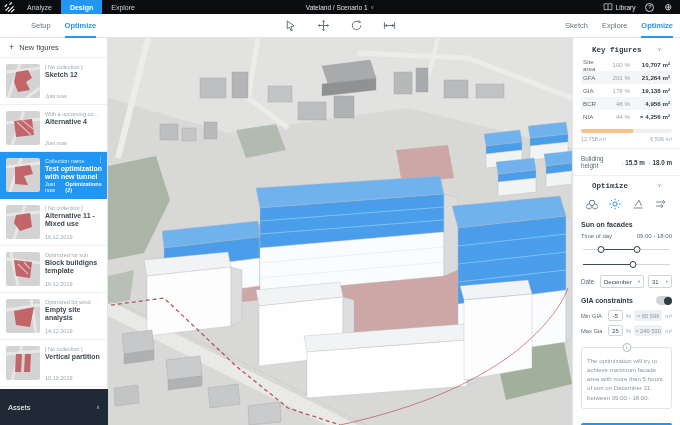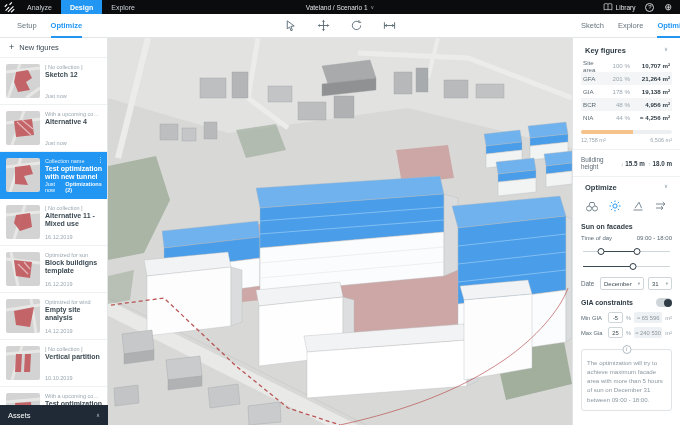--- a/index.html
+++ b/index.html
@@ -14,22 +14,22 @@
   .nav-item.active { background:#2196f3; color:#fff; font-weight:700; }
   .project { position:absolute; left:50%; transform:translateX(-50%); font-size:6.5px; color:#dfe3e6; display:flex; gap:3px; align-items:center; }
   .project .chev { font-size:5px; color:#9aa7b0; }
   .top-right { margin-left:auto; display:flex; align-items:center; gap:10px; padding-right:8px; font-size:6.5px; color:#dfe3e6; }
   .lib { display:flex; align-items:center; gap:3px; }
   .help-circle { width:9px; height:9px; border:1px solid #cfd4d8; border-radius:50%; font-size:6px; display:flex; align-items:center; justify-content:center; }
   .globe { font-size:9px; line-height:1; }
 
   
   .toolbar { position:absolute; top:14px; left:0; right:0; height:24px; background:#fff; border-bottom:1px solid #e2e5e7; z-index:15; }
-  .tabs-left { position:absolute; left:0; top:0; bottom:0; display:flex; padding-left:10px; }
-  .tabs-right { position:absolute; right:0; top:0; bottom:0; width:108px; display:flex; padding-left:2px; }
+  .tabs-left { position:absolute; left:0; top:0; bottom:0; display:flex; padding-left:24px; }
+  .tabs-right { position:absolute; right:0; top:0; bottom:0; width:108px; display:flex; padding-left:2px;justify-content:flex-end; }
   .tab { font-size:7.5px; color:#67757e; display:flex; align-items:center; padding:0 7px; position:relative; }
   .tab.active { color:#2196f3; font-weight:700; }
   .tab.active::after { content:""; position:absolute; left:7px; right:7px; bottom:-1px; height:2px; background:#2196f3; }
   .tools-center { position:absolute; left:108px; right:108px; top:0; bottom:0; display:flex; align-items:center; justify-content:center; gap:20px; }
   .tool-icon { width:13px; height:13px; color:#5a6a74; display:flex; }
   .tool-icon svg { width:100%; height:100%; }
 
   
   .sidebar { position:absolute; top:38px; left:0; bottom:0; width:108px; background:#fff; border-right:1px solid #e2e5e7; overflow:hidden; z-index:10; }
   .new-proposal { height:20px; display:flex; align-items:center; gap:5px; padding:0 9px; font-size:7.5px; color:#3c4a53; border-bottom:1px solid #eef1f2; }
@@ -39,30 +39,30 @@
   .card-text { flex:1; min-width:0; display:flex; flex-direction:column; }
   .card-collection { font-size:5.5px; color:#9aa7b0; white-space:nowrap; overflow:hidden; text-overflow:ellipsis; }
   .card-title { font-size:7px; font-weight:700; color:#3c4a53; line-height:1.2; margin-top:1px; max-height:17px; overflow:hidden; }
   .card-meta { font-size:5.5px; color:#9aa7b0; margin-top:auto; display:flex; justify-content:space-between; gap:2px; }
   .card.selected { background:#2196f3; border-bottom-color:#2196f3; }
   .card.selected .card-collection { color:rgba(255,255,255,.85); }
   .card.selected .card-title { color:#fff; }
   .card.selected .card-meta { color:rgba(255,255,255,.95); }
   .badge { font-weight:700; }
   .kebab { position:absolute; top:4px; right:3px; color:#fff; font-size:7px; line-height:1; }
-  .assets-bar { position:absolute; left:0; bottom:0; width:108px; height:20px; background:#1f2a36; color:#fff; display:flex; align-items:center; justify-content:space-between; padding:0 8px; font-size:7.5px; z-index:12; }
+  .assets-bar { position:absolute; left:0; bottom:0; width:108px; height:36px; background:#1f2a36; color:#fff; display:flex; align-items:center; justify-content:space-between; padding:0 8px; font-size:7.5px; z-index:12; }
   .assets-bar .chev { font-size:5.5px; color:#aeb8bf; }
 
   
   .viewport { position:absolute; top:38px; left:108px; right:108px; bottom:0; background:#d7d8d6; overflow:hidden; }
   .viewport svg { display:block; }
 
   
   .panel { position:absolute; top:38px; right:0; bottom:0; width:108px; background:#fff; border-left:1px solid #e2e5e7; padding:6px 8px 8px; font-size:7px; color:#3c4a53; overflow:hidden; z-index:10; }
-  .section-header { display:flex; justify-content:space-between; align-items:flex-start; font-size:7.5px; font-weight:700; color:#2f3c45; margin:2px 4px 4px; }
+  .section-header { display:flex; justify-content:space-between; align-items:flex-start; font-size:7.5px; font-weight:700; color:#2f3c45; margin:2px 11px 4px;font-family:Liberation Mono, monospace; }
   .chev { color:#8b98a1; font-size:5.5px; font-weight:400; }
   .kf-row { display:flex; align-items:center; height:13px; font-size:6.2px; padding:0 2px; }
   .kf-row.alt { background:#f3f5f6; }
   .kf-label { flex:1; color:#5a6a74; }
   .kf-pct { width:24px; text-align:right; color:#9aa7b0; }
   .kf-val { width:40px; text-align:right; color:#2f3c45; font-weight:700; }
   .bar-track { height:4px; background:#edeff1; border-radius:2px; margin:6px 0 3px; position:relative; overflow:hidden; }
   .bar-fill { position:absolute; left:0; top:0; bottom:0; width:57%; background:#f6c28b; }
   .bar-labels { display:flex; justify-content:space-between; font-size:5.5px; color:#9aa7b0; }
   .divider { height:1px; background:#eef1f2; margin:6px -8px; }

